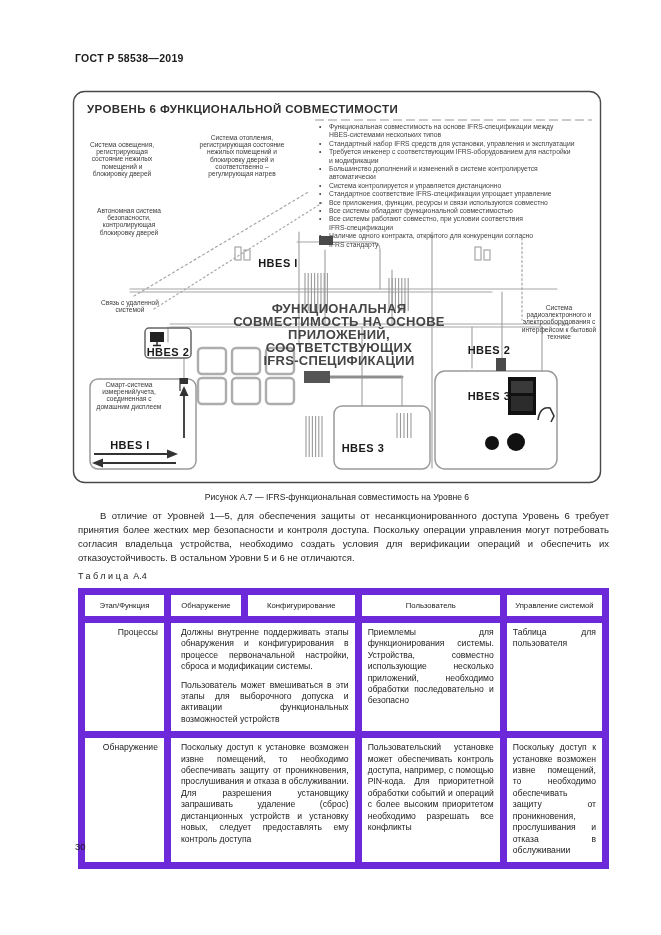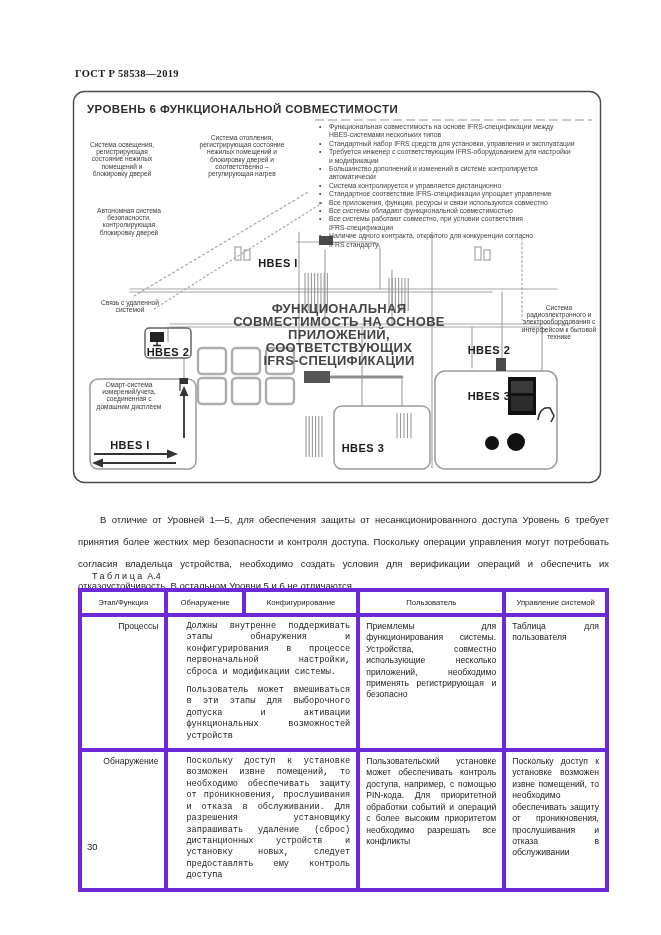--- a/index.html
+++ b/index.html
@@ -1,33 +1,33 @@
 <!DOCTYPE html>
 <html><head>
 <meta charset="utf-8">
 <style>
   html,body{margin:0;padding:0;background:#e8e8e8;}
   .page{position:relative;width:661px;height:935px;background:#ffffff;
         font-family:"Liberation Sans", sans-serif;color:#1c1c1c;overflow:hidden;}
-  .doc-header{position:absolute;left:75px;top:68px;font-size:10.5px;font-weight:bold;letter-spacing:.3px;font-family:Liberation Serif, serif;}
+  .doc-header{position:absolute;left:75px;top:52px;font-size:10.5px;font-weight:bold;letter-spacing:.3px;}
   .figure-svg{position:absolute;left:72px;top:90px;}
   .figure-caption{position:absolute;left:72px;top:492px;width:530px;text-align:center;font-size:8.6px;}
-  .body-par{position:absolute;left:78px;top:509px;width:531px;font-size:9.5px;line-height:22px;
+  .body-par{position:absolute;left:78px;top:509px;width:531px;font-size:9.5px;line-height:14px;
             text-align:justify;text-indent:22px;}
   .table-label{position:absolute;left:78px;top:571px;font-size:9px;}
-  .table-label .spaced{letter-spacing:2.5px;margin-left:14px;}
+  .table-label .spaced{letter-spacing:2.5px;}
   .gost-table{position:absolute;left:78px;top:588px;width:531px;border-collapse:collapse;table-layout:fixed;}
-  .gost-table th,.gost-table td{border:4px solid #6d28d9;vertical-align:top;}
+  .gost-table th,.gost-table td{border:7px solid #6d28d9;vertical-align:top;}
   .gost-table th{font-weight:normal;font-size:7.7px;text-align:center;padding:6px 2px;}
   .gost-table td{font-size:8.6px;line-height:11.4px;padding:4px 6px 6px 6px;text-align:justify;}
   .gost-table td.stage{text-align:right;}
-  .gost-table td p{margin:0 0 7px 12px;font-family:Liberation Mono, monospace;}
+  .gost-table td p{margin:0 0 7px 4px;}
   .gost-table td p:last-child{margin-bottom:0;}
   .gost-table td p:empty{display:none;}
-  .page-number{position:absolute;left:75px;top:841px;font-size:9.5px;margin-left:12px;}
+  .page-number{position:absolute;left:75px;top:841px;font-size:9.5px;}
 </style>
 </head>
 <body>
 
 <div class="page">
 
   <div class="doc-header">ГОСТ Р 58538—2019</div>
 
   <svg class="figure-svg" width="530" height="395" viewBox="0 0 530 395" xmlns="http://www.w3.org/2000/svg">
 
@@ -205,20 +205,21 @@
       </g>
     <g id="svg-center">
         <text x="267" y="223" font-size="13" fill="#454545" text-anchor="middle" font-weight="bold" letter-spacing="0.3">ФУНКЦИОНАЛЬНАЯ</text>
         <text x="267" y="236" font-size="13" fill="#454545" text-anchor="middle" font-weight="bold" letter-spacing="0.3">СОВМЕСТИМОСТЬ НА ОСНОВЕ</text>
         <text x="267" y="249" font-size="13" fill="#454545" text-anchor="middle" font-weight="bold" letter-spacing="0.3">ПРИЛОЖЕНИЙ,</text>
         <text x="267" y="262" font-size="13" fill="#454545" text-anchor="middle" font-weight="bold" letter-spacing="0.3">СООТВЕТСТВУЮЩИХ</text>
         <text x="267" y="275" font-size="13" fill="#454545" text-anchor="middle" font-weight="bold" letter-spacing="0.3">IFRS-СПЕЦИФИКАЦИИ</text>
       </g>
   </svg>
 
+  <div class="figure-caption">Рисунок А.7 — IFRS-функциональная совместимость на Уровне 6</div>
 
   <div class="body-par">В отличие от Уровней 1—5, для обеспечения защиты от несанкционированного доступа Уровень 6 требует принятия более жестких мер безопасности и контроля доступа. Поскольку операции управления могут потребовать согласия владельца устройства, необходимо создать условия для верификации операций и обеспечить их отказоустойчивость. В остальном Уровни 5 и 6 не отличаются.</div>
 
   <div class="table-label">
     <span class="spaced">Таблица</span>
     <span>А.4</span>
   </div>
 
   <table class="gost-table">
     <colgroup>
@@ -237,21 +238,21 @@
         <th>Управление системой</th>
       </tr>
     </thead>
     <tbody>
       <tr>
         <td class="stage">Процессы</td>
         <td colspan="2">
           <p>Должны внутренне поддерживать этапы обнаружения и конфигурирования в процессе первоначальной настройки, сброса и модификации системы.</p>
           <p>Пользователь может вмешиваться в эти этапы для выборочного допуска и активации функциональных возможностей устройств</p>
         </td>
-        <td>Приемлемы для функционирования системы. Устройства, совместно использующие несколько приложений, необходимо применять регистрирующая и безопасно</td>
+        <td>Приемлемы для функционирования системы. Устройства, совместно использующие несколько приложений, необходимо обработки последовательно и безопасно</td>
         <td>Таблица для пользователя</td>
       </tr>
       <tr>
         <td class="stage">Обнаружение</td>
         <td colspan="2">
           <p>Поскольку доступ к установке возможен извне помещений, то необходимо обеспечивать защиту от проникновения, прослушивания и отказа в обслуживании. Для разрешения установщику запрашивать удаление (сброс) дистанционных устройств и установку новых, следует предоставлять ему контроль доступа</p>
 
         </td>
         <td>Пользовательский установке может обеспечивать контроль доступа, например, с помощью PIN-кода. Для приоритетной обработки событий и операций с более высоким приоритетом необходимо разрешать все конфликты</td>
         <td>Поскольку доступ к установке возможен извне помещений, то необходимо обеспечивать защиту от проникновения, прослушивания и отказа в обслуживании</td>

